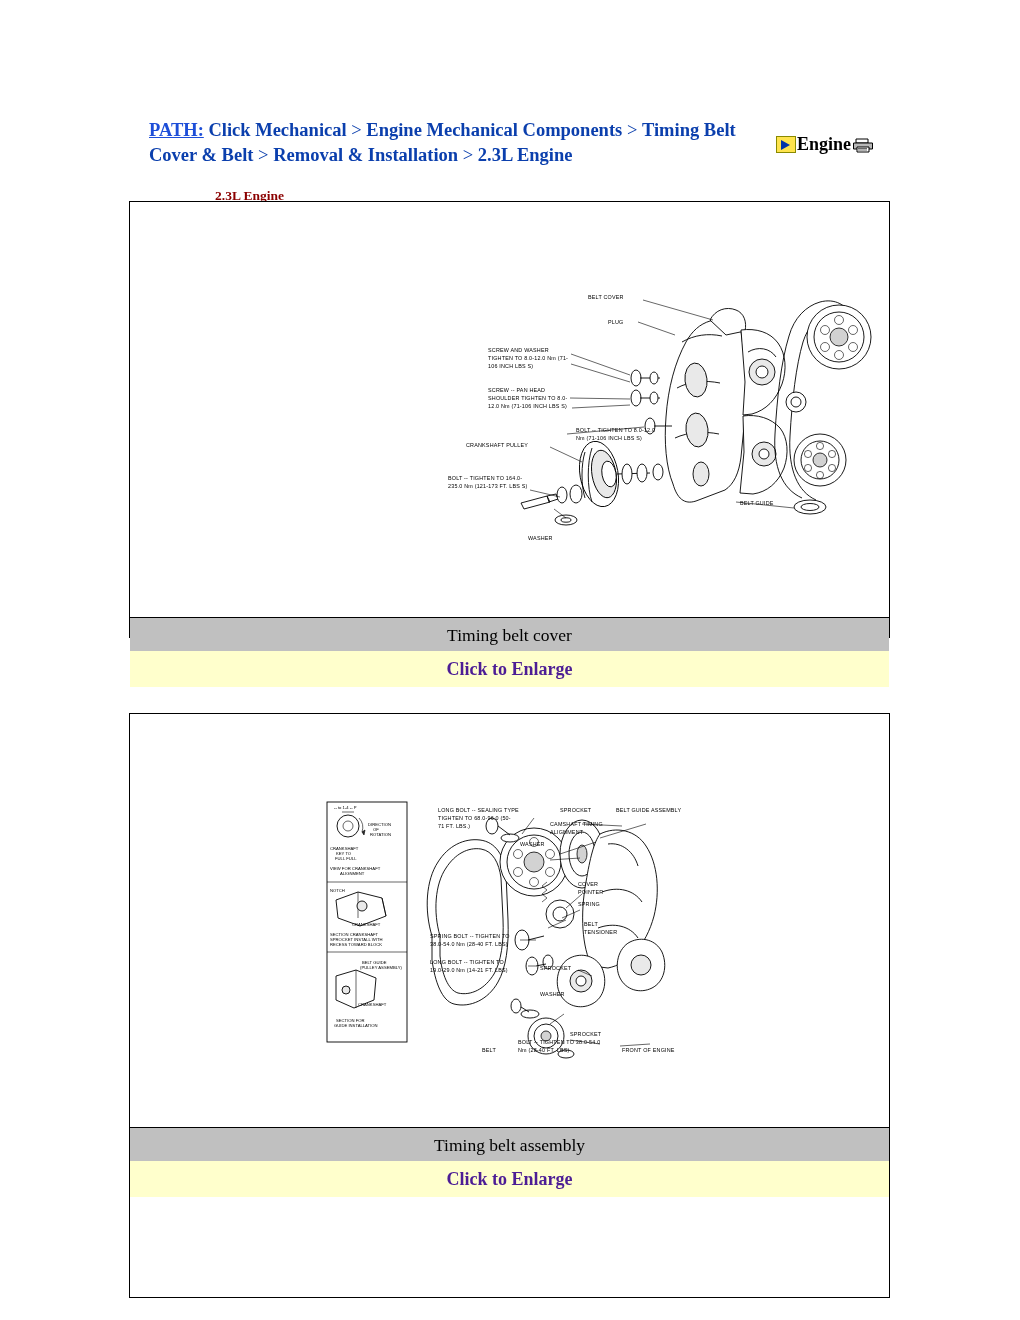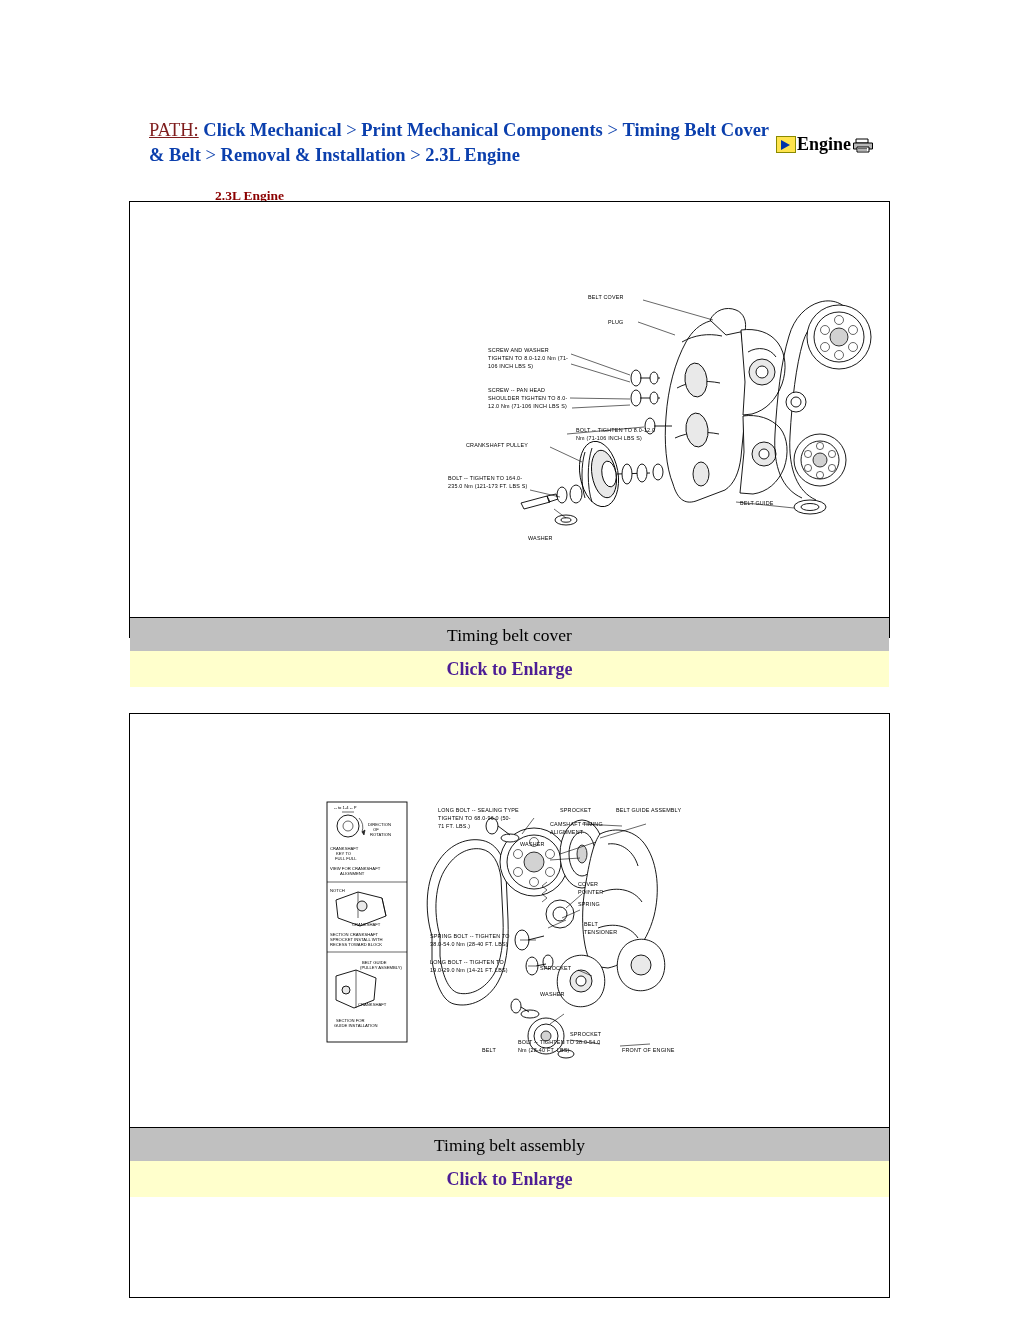--- a/index.html
+++ b/index.html
@@ -28,22 +28,22 @@
     width: 620px;
   }
   .path-text {
     font-family: "Liberation Serif", serif;
     font-size: 18.5px;
     line-height: 25px;
     font-weight: bold;
     color: #0b3fad;
   }
   .path-label {
-    color: #7f1d1d;
-    font-weight: normal;
+    color: #1d4ed8;
+    font-weight: bold;
     text-decoration: underline;
   }
   .path-sep {
     font-weight: normal;
     color: #0b3fad;
   }
 
   .print-block {
     position: absolute;
     left: 776px;
@@ -162,21 +162,21 @@
   }
 </style>
 </head>
 <body>
 
 <div class="page">
 
   <div class="path-block">
     <div class="path-text">
       <span class="path-label">PATH:</span>
-      <span>Click Mechanical</span><span class="path-sep"> &gt; </span><span>Print Mechanical Components</span><span class="path-sep"> &gt; </span><span>Timing Belt Cover &amp; Belt</span><span class="path-sep"> &gt; </span><span>Removal &amp; Installation</span><span class="path-sep"> &gt; </span><span>2.3L Engine</span>
+      <span>Click Mechanical</span><span class="path-sep"> &gt; </span><span>Engine Mechanical Components</span><span class="path-sep"> &gt; </span><span>Timing Belt Cover &amp; Belt</span><span class="path-sep"> &gt; </span><span>Removal &amp; Installation</span><span class="path-sep"> &gt; </span><span>2.3L Engine</span>
     </div>
   </div>
 
   <div class="print-block">
     <span class="print-arrow"></span>
     <span class="print-label">Engine</span>
     <span class="printer-icon">
       <svg width="22" height="17" viewBox="0 0 22 17">
         <path d="M4 3 h12 v4 h-12 z" fill="#ffffff" stroke="#000" stroke-width="1"></path>
         <path d="M1.5 7 h19 v6 h-19 z" fill="#b8b8b8" stroke="#000" stroke-width="1"></path>

